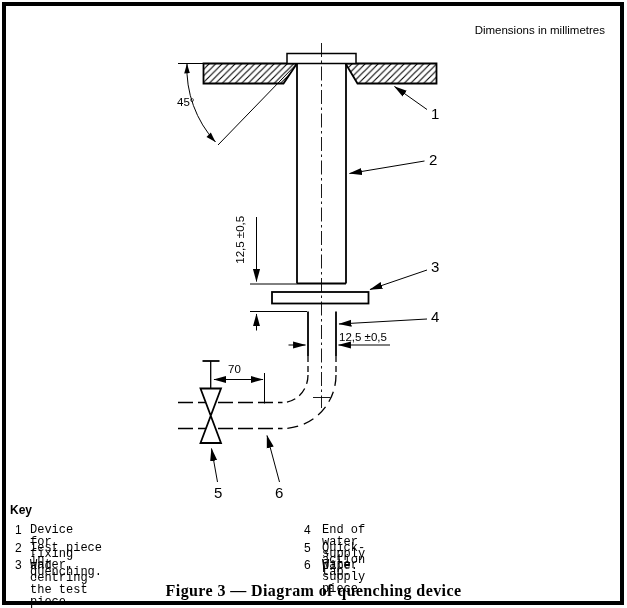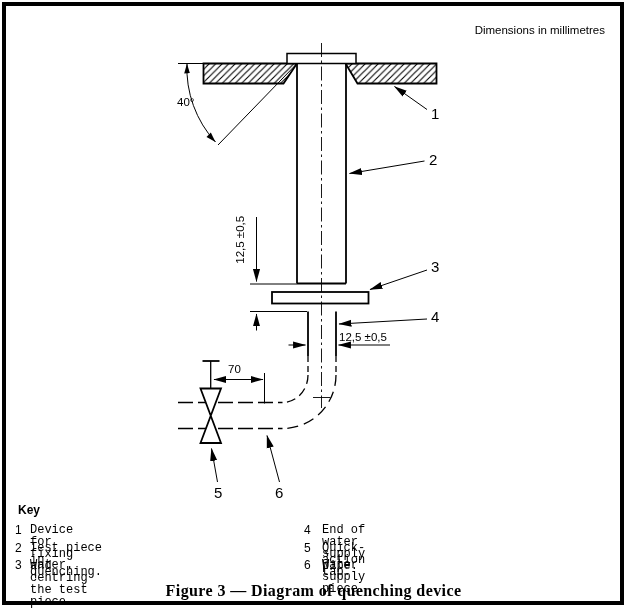--- a/index.html
+++ b/index.html
@@ -94,26 +94,26 @@
 
   <span class="abs note" style="right:22px;top:24px;">Dimensions in millimetres</span>
 
   <span class="abs co" style="left:431px;top:106px;">1</span>
   <span class="abs co" style="left:429px;top:152px;">2</span>
   <span class="abs co" style="left:431px;top:259px;">3</span>
   <span class="abs co" style="left:431px;top:309px;">4</span>
   <span class="abs co" style="left:214px;top:485px;">5</span>
   <span class="abs co" style="left:275px;top:485px;">6</span>
 
-  <span class="abs dim" style="left:177px;top:97px;">40°</span>
+  <span class="abs dim" style="left:177px;top:97px;">45°</span>
   <span class="vdim">12,5 ±0,5</span>
   <span class="abs dim" style="left:339px;top:332px;">12,5 ±0,5</span>
   <span class="abs dim" style="left:228px;top:364px;">70</span>
 
-  <span class="abs keytitle" style="left:18px;top:503px;text-align:right;">Key</span>
+  <span class="abs keytitle" style="left:10px;top:503px;text-align:right;">Key</span>
 
   <div class="keyrow col1" style="left:15px;top:524px;">
     <span class="keynum">1</span>
     <span class="keylabel">Device for fixing and centring the test piece.</span>
   </div>
   <div class="keyrow col1" style="left:15px;top:542px;">
     <span class="keynum">2</span>
     <span class="keylabel">Test piece in quenching.</span>
   </div>
   <div class="keyrow col1" style="left:15px;top:559px;">

